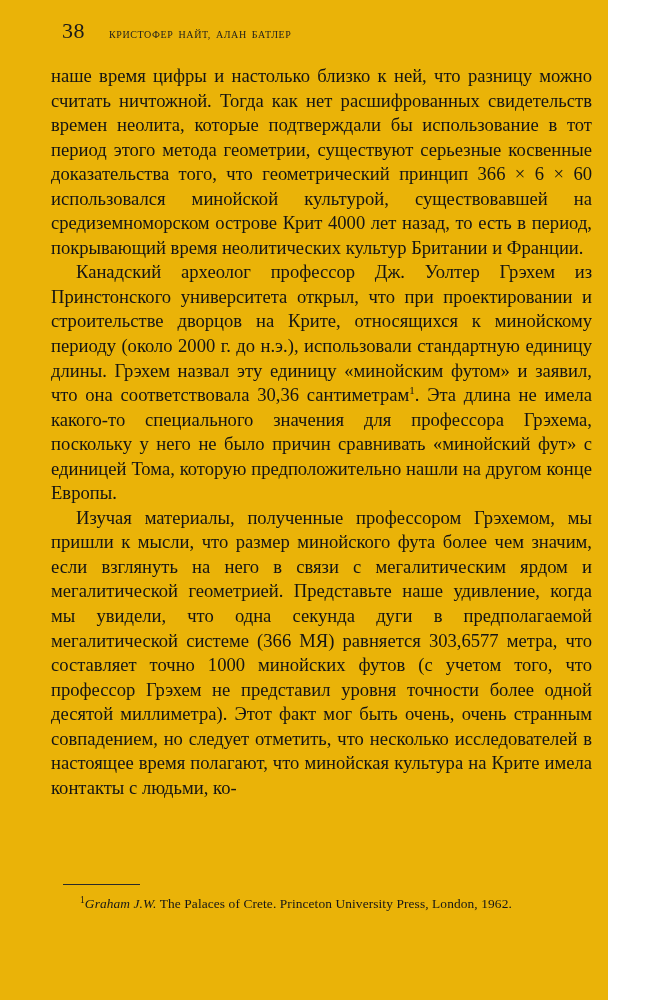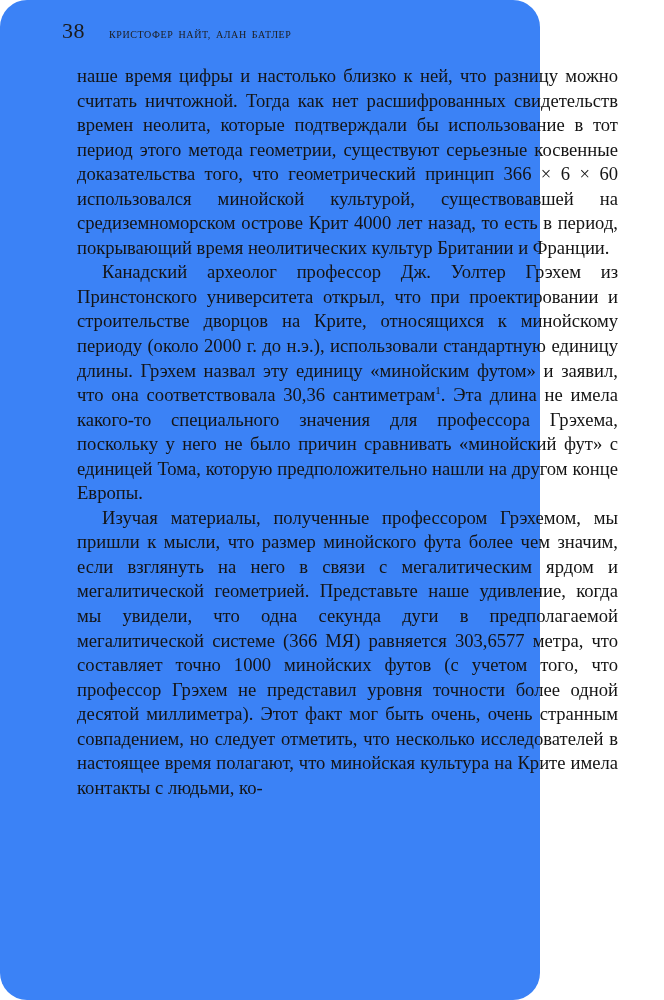--- a/index.html
+++ b/index.html
@@ -9,25 +9,24 @@
   }
   body {
     width: 664px;
     height: 1000px;
     overflow: hidden;
     font-family: "Liberation Serif", "DejaVu Serif", serif;
     color: #111111;
   }
   .page {
     position: relative;
-    width: 540px;
+    width: 608px;
     height: 1000px;
-    background: #3b82f6;
+    background: #eab308;
     box-sizing: border-box;
-    border-radius: 27px;
   }
 
   
   .running-head {
     position: absolute;
     left: 62px;
     top: 18px;
     width: 540px;
     height: 30px;
     display: flex;
@@ -45,21 +44,21 @@
     font-size: 10px;
     line-height: 20px;
     letter-spacing: 0.6px;
     color: #1d1d1d;
     word-spacing: 2px;
   }
 
   
   .textblock {
     position: absolute;
-    left: 77px;
+    left: 51px;
     top: 64px;
     width: 541px;
   }
   p.para {
     margin: 0;
     font-size: 18.6px;
     line-height: 24.55px;
     text-align: justify;
     text-justify: inter-word;
     text-indent: 25px;
@@ -119,14 +118,18 @@
   <div class="textblock">
 
     <p class="para first">наше время цифры и настолько близко к ней, что разницу можно считать ничтожной. Тогда как нет расшифрованных свидетельств времен неолита, которые подтверждали бы использование в тот период этого метода геометрии, существуют серьезные косвенные доказательства того, что геометрический принцип 366 × 6 × 60 использовался минойской культурой, существовавшей на средиземноморском острове Крит 4000 лет назад, то есть в период, покрывающий время неолитических культур Британии и Франции.</p>
 
     <p class="para"><span>Канадский археолог профессор Дж. Уолтер Грэхем из Принстонского университета открыл, что при проектировании и строительстве дворцов на Крите, относящихся к минойскому периоду (около 2000 г. до н.э.), использовали стандартную единицу длины. Грэхем назвал эту единицу «минойским футом» и заявил, что она соответствовала 30,36 сантиметрам</span><sup>1</sup><span>. Эта длина не имела какого-то специального значения для профессора Грэхема, поскольку у него не было причин сравнивать «минойский фут» с единицей Тома, которую предположительно нашли на другом конце Европы.</span></p>
 
     <p class="para">Изучая материалы, полученные профессором Грэхемом, мы пришли к мысли, что размер минойского фута более чем значим, если взглянуть на него в связи с мегалитическим ярдом и мегалитической геометрией. Представьте наше удивление, когда мы увидели, что одна секунда дуги в предполагаемой мегалитической системе (366 МЯ) равняется 303,6577 метра, что составляет точно 1000 минойских футов (с учетом того, что профессор Грэхем не представил уровня точности более одной десятой миллиметра). Этот факт мог быть очень, очень странным совпадением, но следует отметить, что несколько исследователей в настоящее время полагают, что минойская культура на Крите имела контакты с людьми, ко-</p>
 
   </div>
 
+  <div class="footnote-area">
+    <div class="footnote-rule"></div>
+    <p class="footnote"><sup>1</sup><span class="ital">Graham J.W.</span><span> The Palaces of Crete. Princeton University Press, London, 1962.</span></p>
+  </div>
 
 </div>
 
 </body></html>

